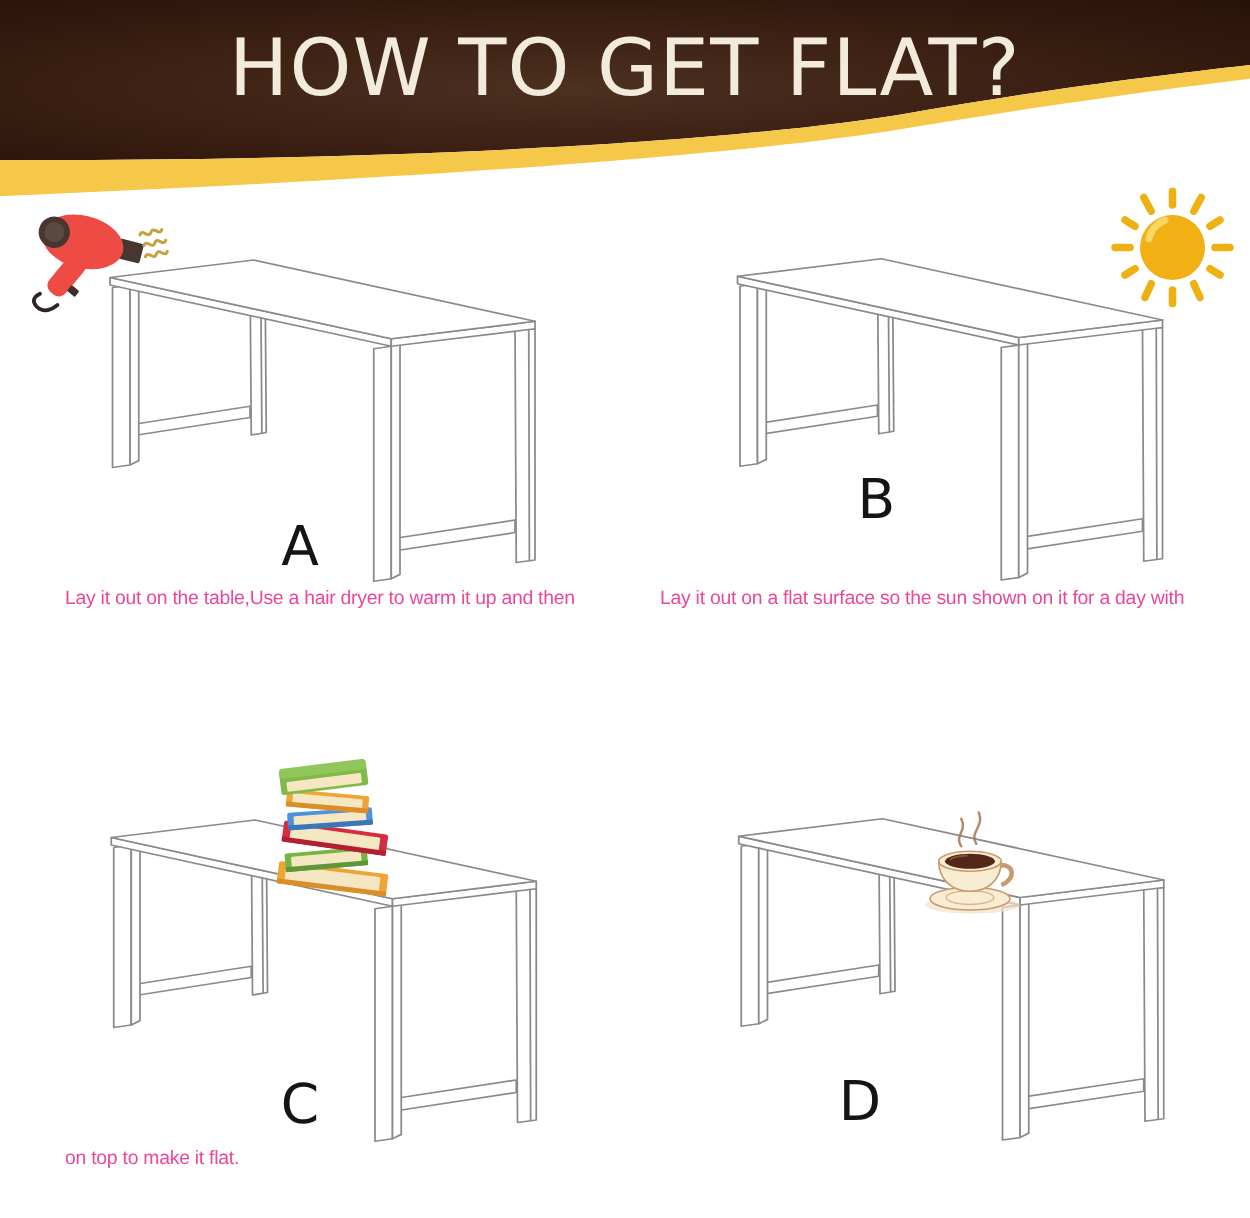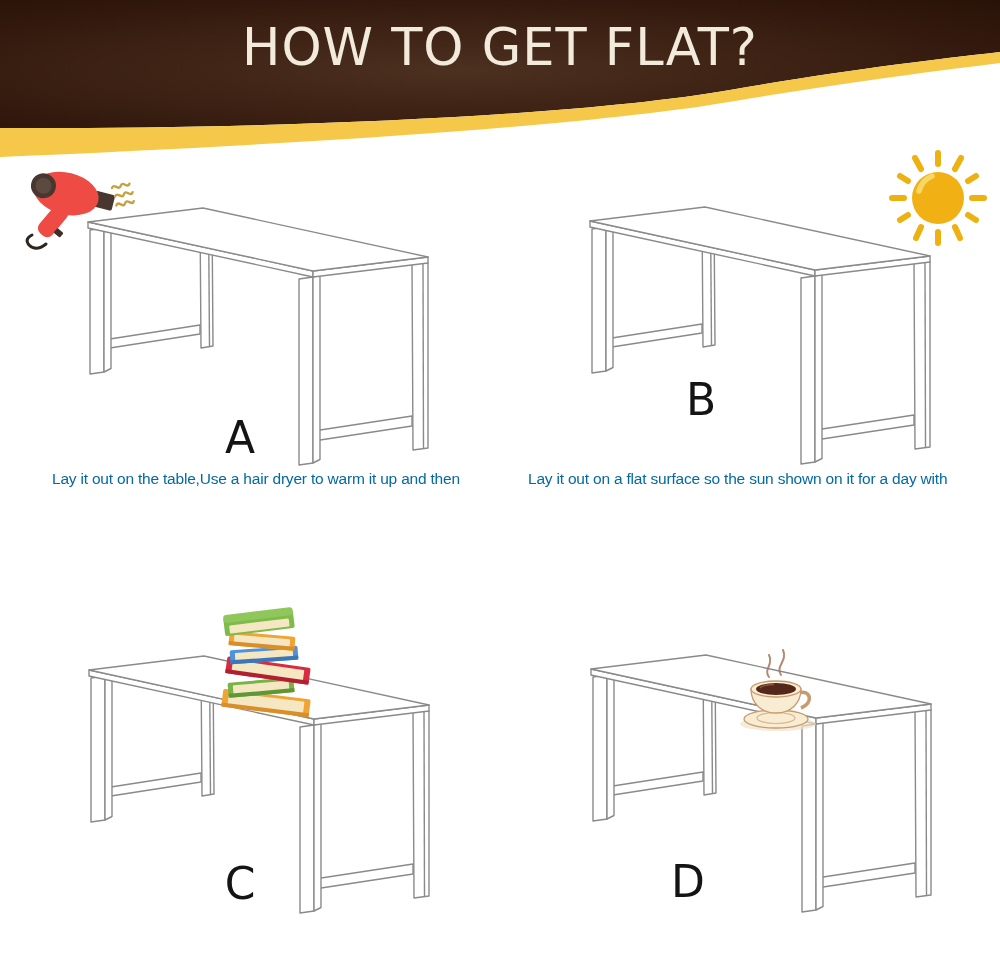--- a/index.html
+++ b/index.html
@@ -7,33 +7,33 @@
     position:relative;width:1000px;height:974px;margin:0 auto;
     background:#ffffff;overflow:hidden;
     font-family:"Liberation Sans", sans-serif;
   }
   
   .header{position:absolute;top:0;left:0;width:1000px;height:162px;}
   .header svg{display:block;}
   .title{
     position:absolute;top:18px;left:0;width:1000px;text-align:center;
     font-family:"DejaVu Sans", sans-serif;
-    font-size:51px;font-weight:400;letter-spacing:1px;
+    font-size:63px;font-weight:400;letter-spacing:1px;
     color:#f2ebdc;
   }
   
   .abs{position:absolute;}
   .big-label{
     position:absolute;width:90px;text-align:center;
     font-family:"DejaVu Sans", sans-serif;
     font-size:44px;font-weight:400;color:#141414;
   }
   .caption{
     position:absolute;
-    font-size:15.5px;letter-spacing:-0.2px;color:#0369a1;
+    font-size:15.5px;letter-spacing:-0.2px;color:#ec4899;
     line-height:32px;white-space:nowrap;
   }
 </style>
 </head>
 <body>
 
 <div class="page">
 
   <svg width="0" height="0" style="position:absolute" aria-hidden="true">
     <defs>
@@ -190,20 +190,21 @@
 
   <div>
     <svg class="abs" style="left:76px;top:623px" width="360" height="300">
         <use href="#table-sym"></use>
       </svg>
     <svg class="abs" style="left:216px;top:598px" width="106" height="126">
         <use href="#books-sym"></use>
       </svg>
     <div class="big-label" style="left:195px;top:858px">C</div>
     <div class="caption" style="left:52px;top:911px">
+      <div>on top to make it flat.</div>
     </div>
   </div>
 
   <div>
     <svg class="abs" style="left:578px;top:622px" width="360" height="300">
         <use href="#table-sym"></use>
       </svg>
     <svg class="abs" style="left:729px;top:641px" width="96" height="96">
         <use href="#coffee-sym"></use>
       </svg>

